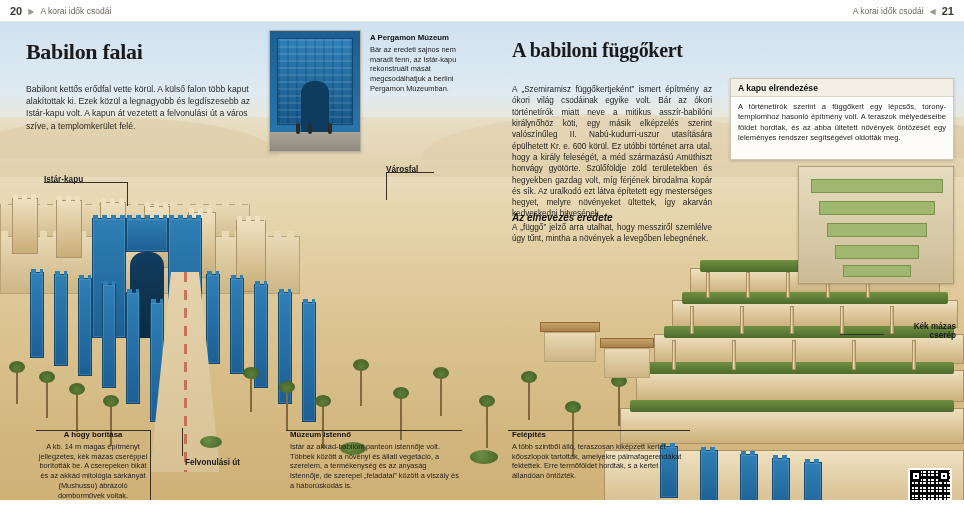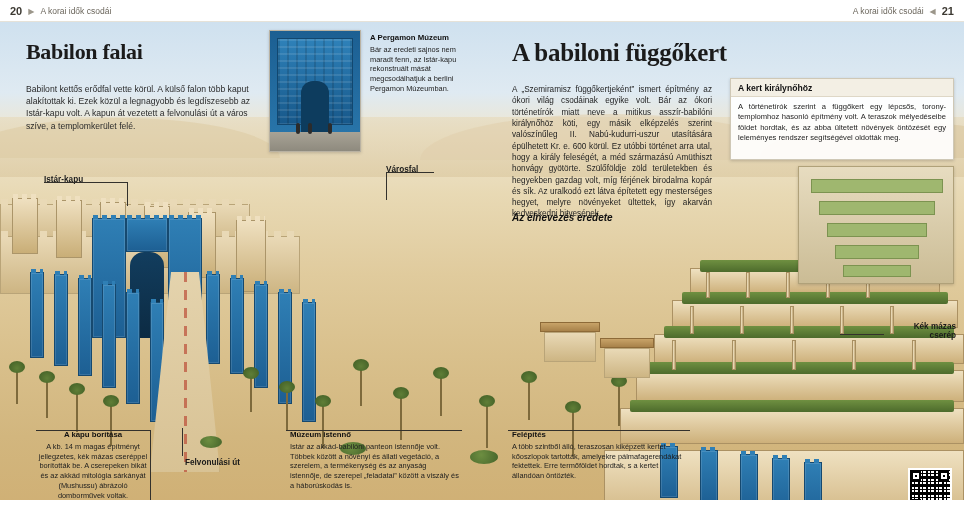--- a/index.html
+++ b/index.html
@@ -408,43 +408,44 @@
   </div>
   <div class="leader" style="left:386px; top:172px; width:48px; height:1px;"></div>
   <div class="leader" style="left:386px; top:172px; width:1px; height:28px;"></div>
 
   <div class="leader" style="left:182px; top:428px; width:1px; height:28px;"></div>
   <div class="tbox" style="left:185px; top:451px;">
     <span class="label">Felvonulási út</span>
   </div>
 
   <div class="cap-box" style="left:36px; top:430px; width:114px; text-align:center;">
-    <span class="cap-title">A kapu borítása</span>
+    <span class="cap-title">A hogy borítása</span>
     <span>A kb. 14 m magas építményt jellegzetes, kék mázas cseréppel borították be. A cserepeken bikát és az akkád mitológia sárkányát (Mushussu) ábrázoló domborművek voltak.</span>
   </div>
   <div class="leader" style="left:36px; top:430px; width:114px; height:1px;"></div>
   <div class="leader" style="left:150px; top:430px; width:1px; height:78px;"></div>
 
   <div class="cap-box" style="left:290px; top:430px; width:170px;">
     <span class="cap-title">Múzeum istennő</span>
     <span>Istár az akkád-babilóni panteon istennője volt. Többek között a növényi és állati vegetáció, a szerelem, a termékenység és az anyaság istennője, de szerepel „feladatai” között a viszály és a háborúskodás is.</span>
   </div>
   <div class="leader" style="left:286px; top:430px; width:176px; height:1px;"></div>
 
   <div class="tbox" style="left:512px; top:40px; width:330px;">
-    <h1 class="title" style="font-size:25px; line-height:1.05;">A babiloni függőkert</h1>
+    <h1 class="title" style="font-size:20px; line-height:1.05;">A babiloni függőkert</h1>
   </div>
 
   <div class="tbox body-col" style="left:512px; top:84px; width:200px;">A „Szemiramisz függőkertjeként” ismert építmény az ókori világ csodáinak egyike volt. Bár az ókori történetírók miatt neve a mitikus asszír-babilóni királynőhöz köti, egy másik elképzelés szerint valószínűleg II. Nabú-kudurri-uszur utasítására épülhetett Kr. e. 600 körül. Ez utóbbi történet arra utal, hogy a király feleségét, a méd származású Amüthiszt honvágy gyötörte. Szülőföldje zöld területekben és hegyekben gazdag volt, míg férjének birodalma kopár és sík. Az uralkodó ezt látva építetett egy mesterséges hegyet, melyre növényeket ültettek, így akarván kedveskedni hitvesének.</div>
 
   <div class="tbox sub-h" style="left:512px; top:206px; width:200px;">Az elnevezés eredete</div>
 
+  <div class="tbox body-col" style="left:512px; top:222px; width:200px;">A „függő” jelző arra utalhat, hogy messziről szemlélve úgy tűnt, mintha a növények a levegőben lebegnének.</div>
 
   <div class="panel shadow-soft" style="left:730px; top:78px; width:224px; height:82px;">
-    <div class="panel-h">A kert királynőhöz</div>
+    <div class="panel-h">A kapu elrendezése</div>
     <div class="panel-b">A történetírók szerint a függőkert egy lépcsős, torony-templomhoz hasonló építmény volt. A teraszok mélyedéseibe földet hordtak, és az abba ültetett növények öntözését egy leleményes rendszer segítségével oldották meg.</div>
   </div>
 
   <div class="plan shadow-soft" style="left:798px; top:166px; width:156px; height:118px;">
     <div class="p-row" style="left:12px; top:12px; width:132px; height:14px;"></div>
     <div class="p-row" style="left:20px; top:34px; width:116px; height:14px;"></div>
     <div class="p-row" style="left:28px; top:56px; width:100px; height:14px;"></div>
     <div class="p-row" style="left:36px; top:78px; width:84px; height:14px;"></div>
     <div class="p-row" style="left:44px; top:98px; width:68px; height:12px;"></div>
   </div>

